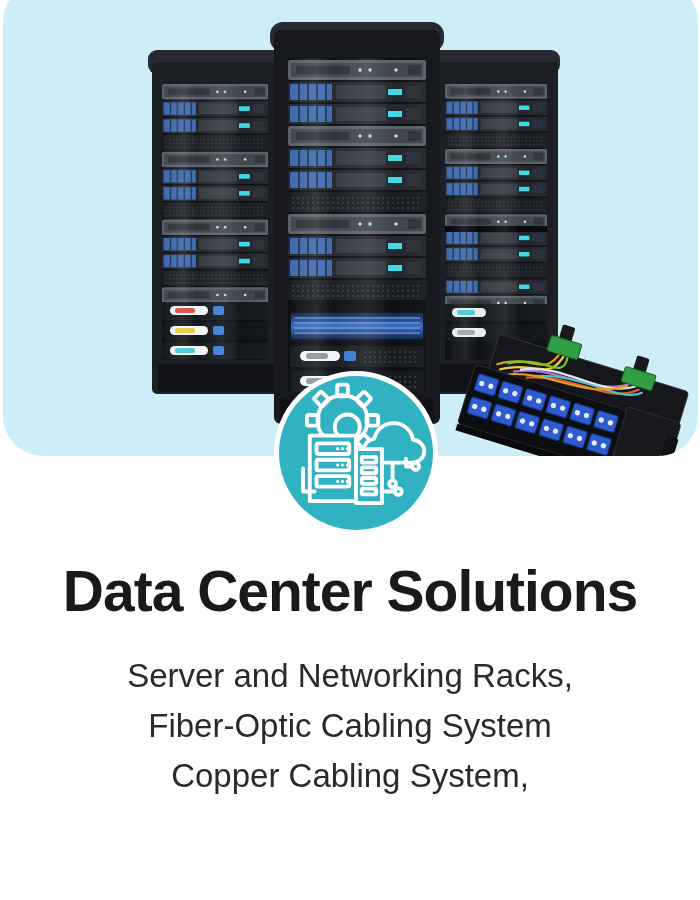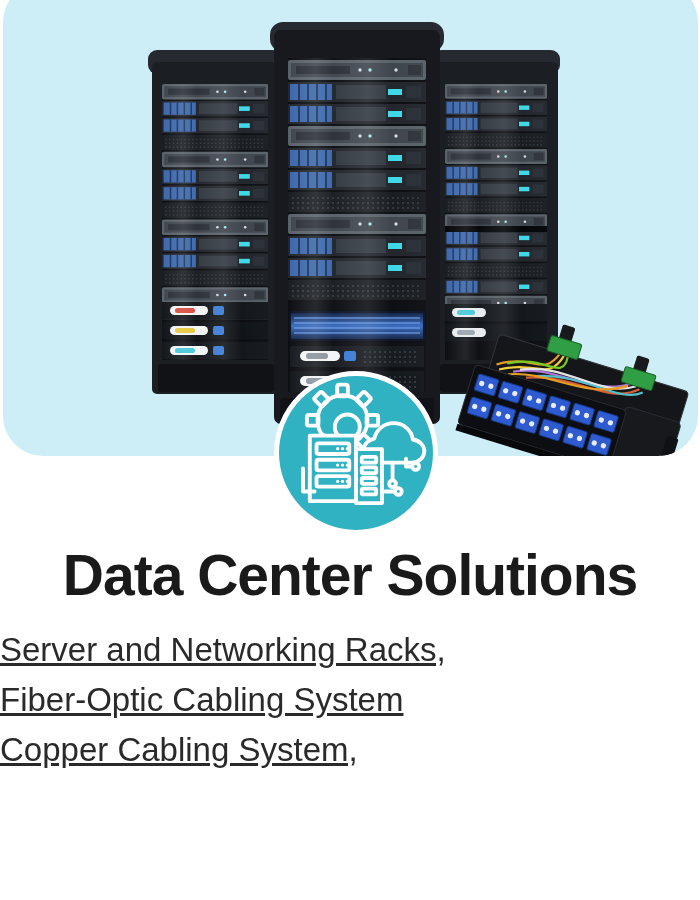--- a/index.html
+++ b/index.html
@@ -16,29 +16,28 @@
   }
   .hero svg{position:absolute;left:0;top:0;display:block;}
   .badge{
     position:absolute;left:274px;top:371px;width:154px;height:154px;
     background:var(--badge,#31b2c3);
     border:5px solid var(--badge_ring,#fff);
     border-radius:50%;z-index:5;
   }
   .badge svg{position:absolute;left:0;top:0;width:154px;height:154px;}
   .title{
-    position:absolute;left:0;top:542px;width:700px;margin:0;
+    position:absolute;left:0;top:558px;width:700px;margin:0;
     text-align:center;font-size:57px;line-height:66px;font-weight:700;
     letter-spacing:-1px;color:var(--title,#1a1a1a);
   }
   .desc{
-    position:absolute;left:0;top:625px;width:700px;
-    font-size:33px;line-height:50px;font-weight:400;
+    position:absolute;left:0;top:651px;width:700px;
+    text-align:center;font-size:33px;line-height:50px;font-weight:400;
     color:var(--description,#2a2a2a);
-    text-decoration:underline;
   }
   .desc span{display:block;}
 </style>
 </head>
 <body>
 
 <div class="card">
 
   <div class="hero">
     <svg width="695" height="474" viewBox="0 0 695 474">

